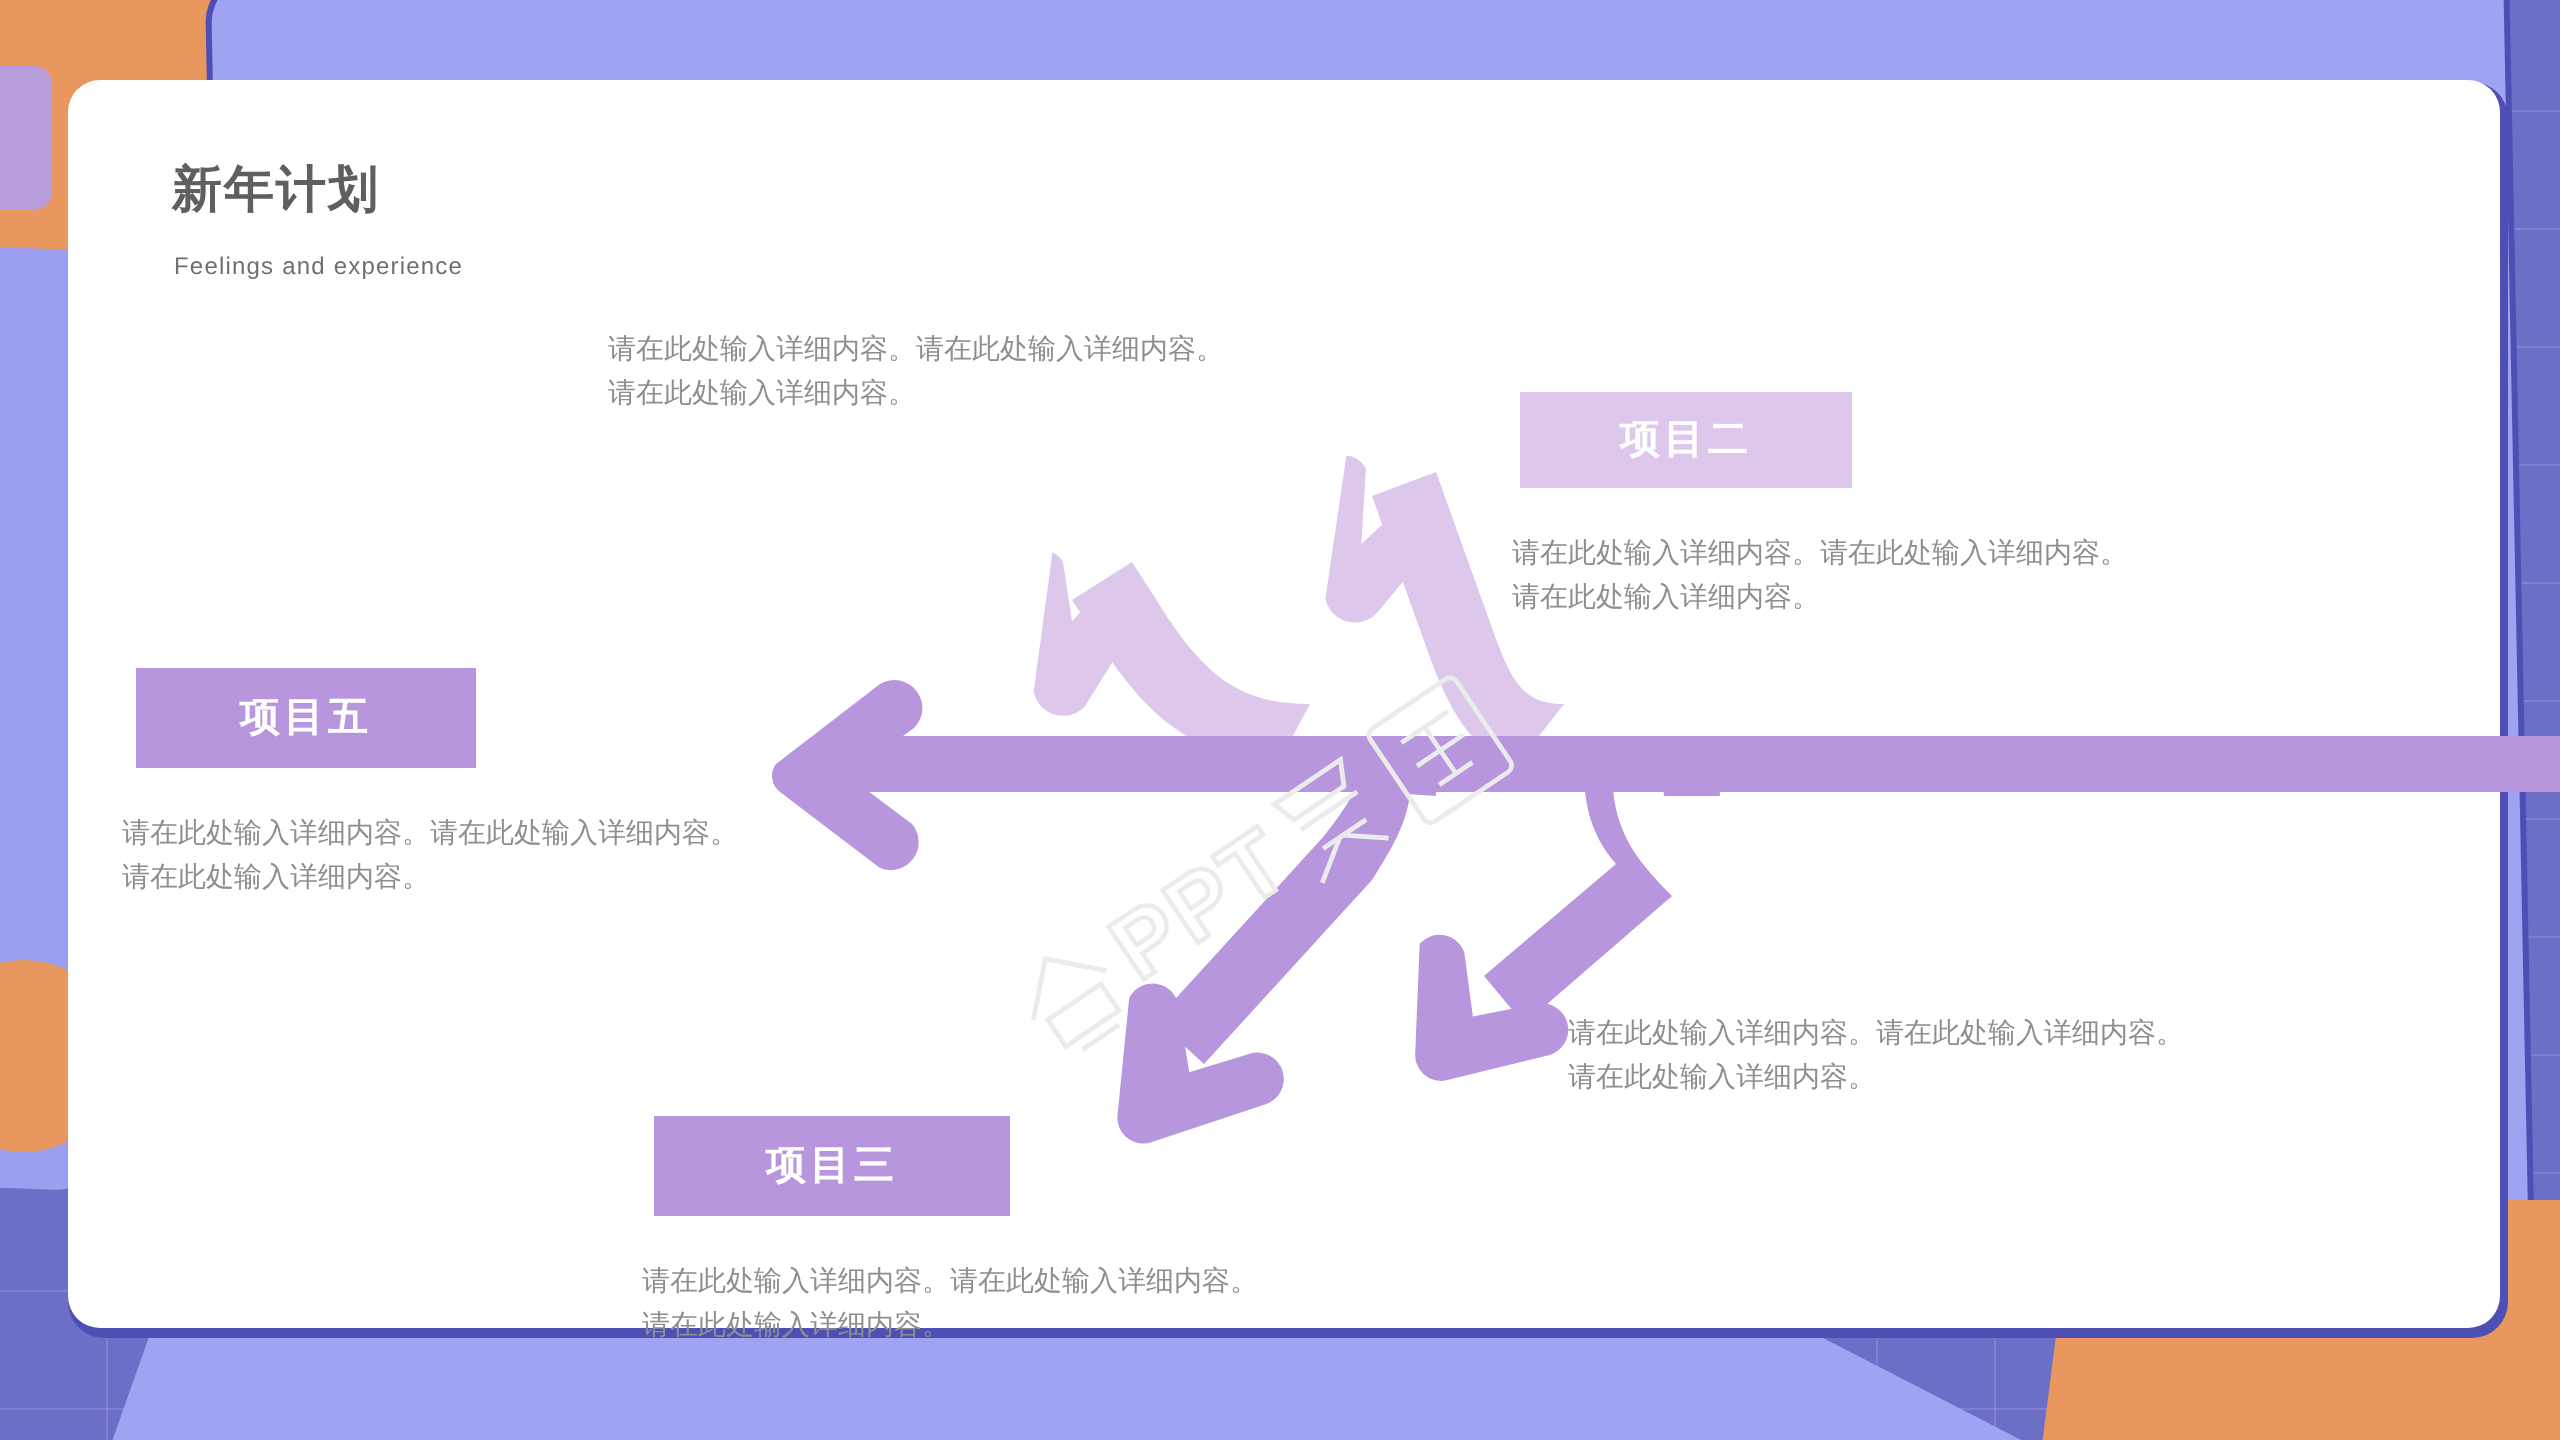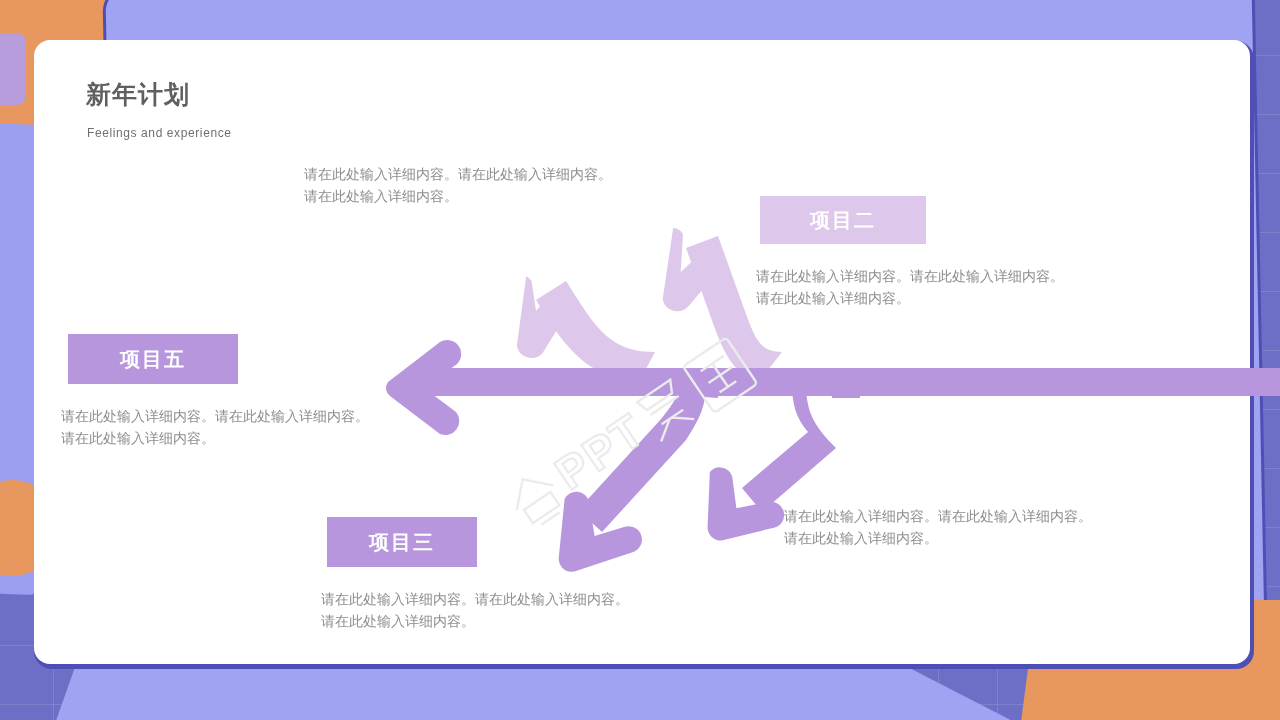--- a/index.html
+++ b/index.html
@@ -117,21 +117,21 @@
   #item2 .chip { width:166px; padding:14px 0; background:#ddc7ea; }
   #item2 .body { margin-top:22px; margin-left:-4px; }
 
   
   #item5 { left:68px; top:334px; }
   #item5 .chip { width:170px; padding:15px 16px; background:#b796dd; }
   #item5 .body { margin-top:22px; margin-left:-7px; }
 
   
   #item3 { left:327px; top:517px; }
-  #item3 .chip { width:150px; padding:15px 0; background:#b796dd; }
+  #item3 .chip { width:178px; padding:15px 0; background:#b796dd;margin-top:41px; }
   #item3 .body { margin-top:22px; margin-left:-6px; }
 
   
   #item1 { left:790px; top:484px; }
   #item1 .chip { width:166px; padding:15px 0; background:#b796dd; }
   #item1 .body { margin-top:22px; margin-left:-6px; }
 </style>
 </head>
 <body>
 

